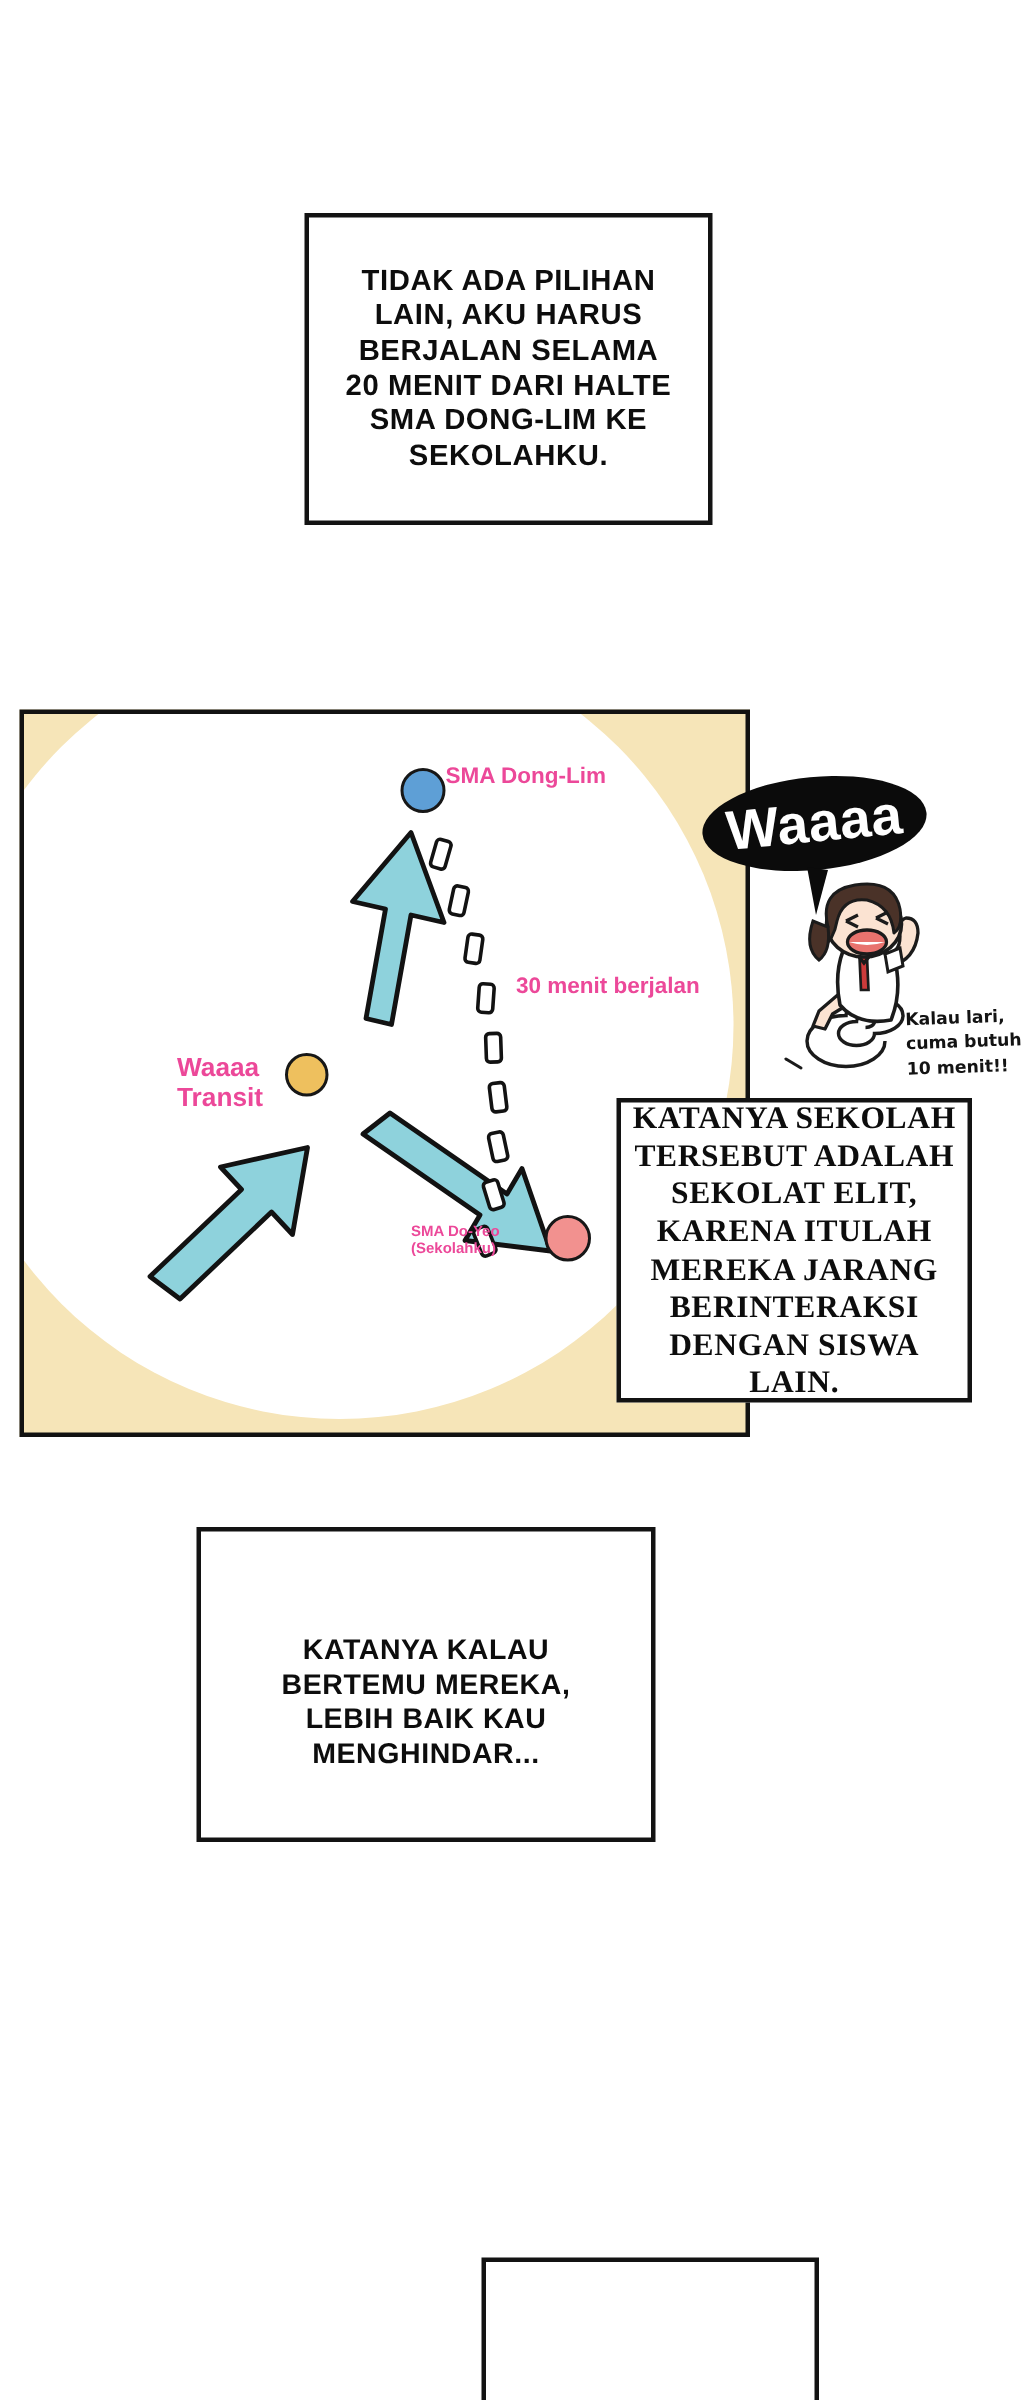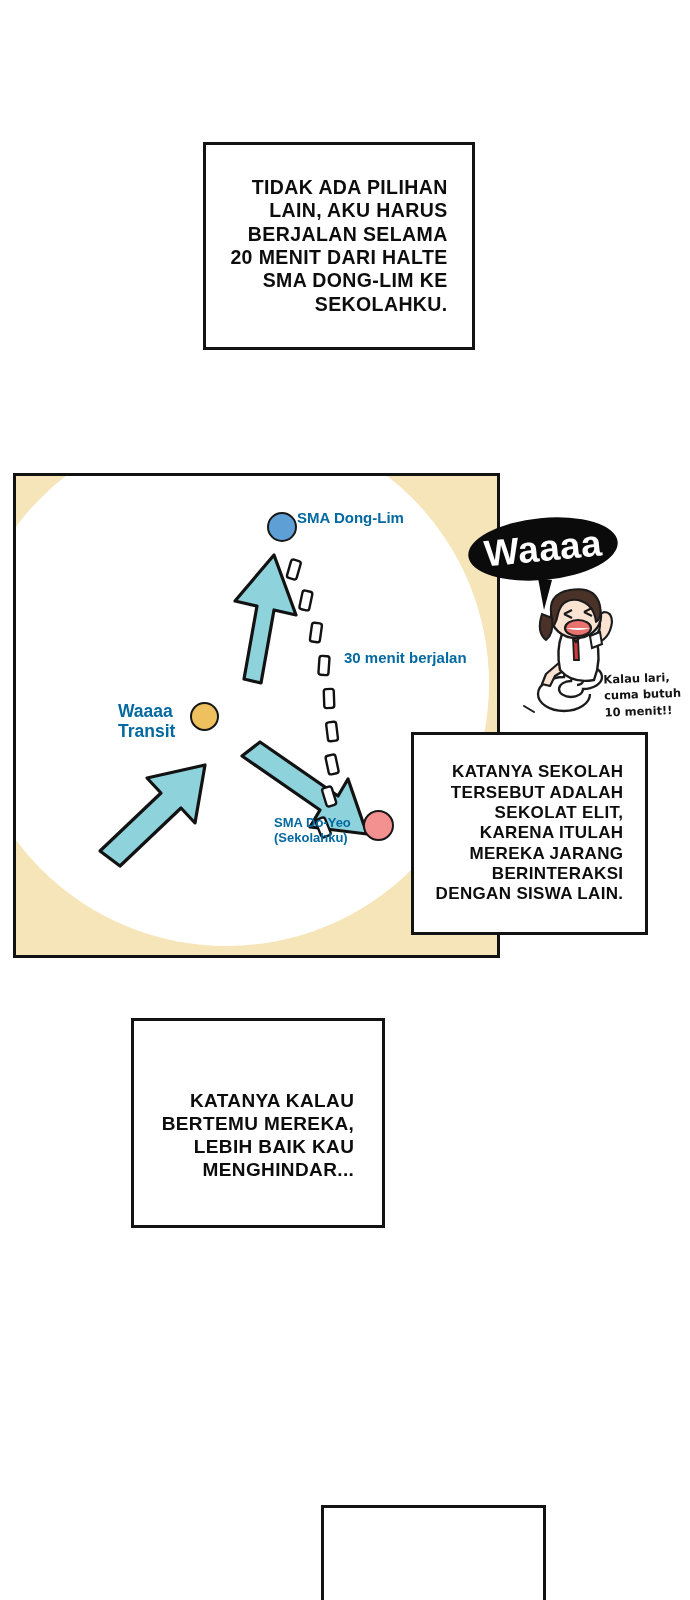--- a/index.html
+++ b/index.html
@@ -23,38 +23,38 @@
     background: #ffffff;
     border: 3px solid #131313;
     display: flex;
     align-items: center;
     justify-content: center;
     z-index: 40;
   }
   .caption-text {
     font-family: "Liberation Sans", sans-serif;
     font-weight: 700;
-    text-align: right;
+    text-align: center;
     color: #0d0d0d;
     letter-spacing: 0.02em;
     line-height: 1.20;
     white-space: pre-line;
     text-transform: uppercase;
   }
 
   #caption-1 { left: 203px; top: 142px; width: 272px; height: 208px; }
   #caption-1 .caption-text { font-size: 19.5px; }
 
   #caption-2 {
     left: 411px; top: 732px; width: 237px; height: 203px;
     z-index: 60;
   }
-  #caption-2 .caption-text { font-size: 17px; }
-
-  #caption-3 { left: 131px; top: 1018px; width: 254px; height: 210px; }
+  #caption-2 .caption-text { font-size: 21px; font-family: Liberation Serif, serif; }
+
+  #caption-3 { left: 131px; top: 1018px; width: 306px; height: 210px; }
   #caption-3 .caption-text { font-size: 19px; padding-top: 26px; }
 
   #caption-4 { left: 321px; top: 1505px; width: 225px; height: 150px; }
   #caption-4 .caption-text { font-size: 19px; padding-top: 96px; }
 
   
   #map-panel {
     position: absolute;
     left: 13px; top: 473px;
     width: 487px; height: 485px;
@@ -91,29 +91,29 @@
     left: 363px; top: 810px; width: 31px; height: 31px;
     background: #f2918f;
   }
   
   #node-halte, #node-do-yeo { position: absolute; z-index: 30; }
 
   .map-label {
     position: absolute;
     font-family: "Liberation Sans", sans-serif;
     font-weight: 700;
-    color: #0369a1;
+    color: #ec4899;
     line-height: 1.12;
     z-index: 30;
     white-space: pre-line;
   }
   #label-dong-lim { left: 297px; top: 510px; font-size: 15px; }
   #label-halte { left: 118px; top: 702px; font-size: 17.5px; text-align: left; }
   #label-walk { left: 344px; top: 650px; font-size: 15px; }
-  #label-do-yeo { left: 274px; top: 816px; font-size: 13px; }
+  #label-do-yeo { left: 274px; top: 816px; font-size: 10px; }
 
   
   #speech-bubble {
     position: absolute;
     left: 468px; top: 518px;
     width: 150px; height: 62px;
     z-index: 55;
   }
   #speech-bubble .bubble-body {
     position: absolute;

